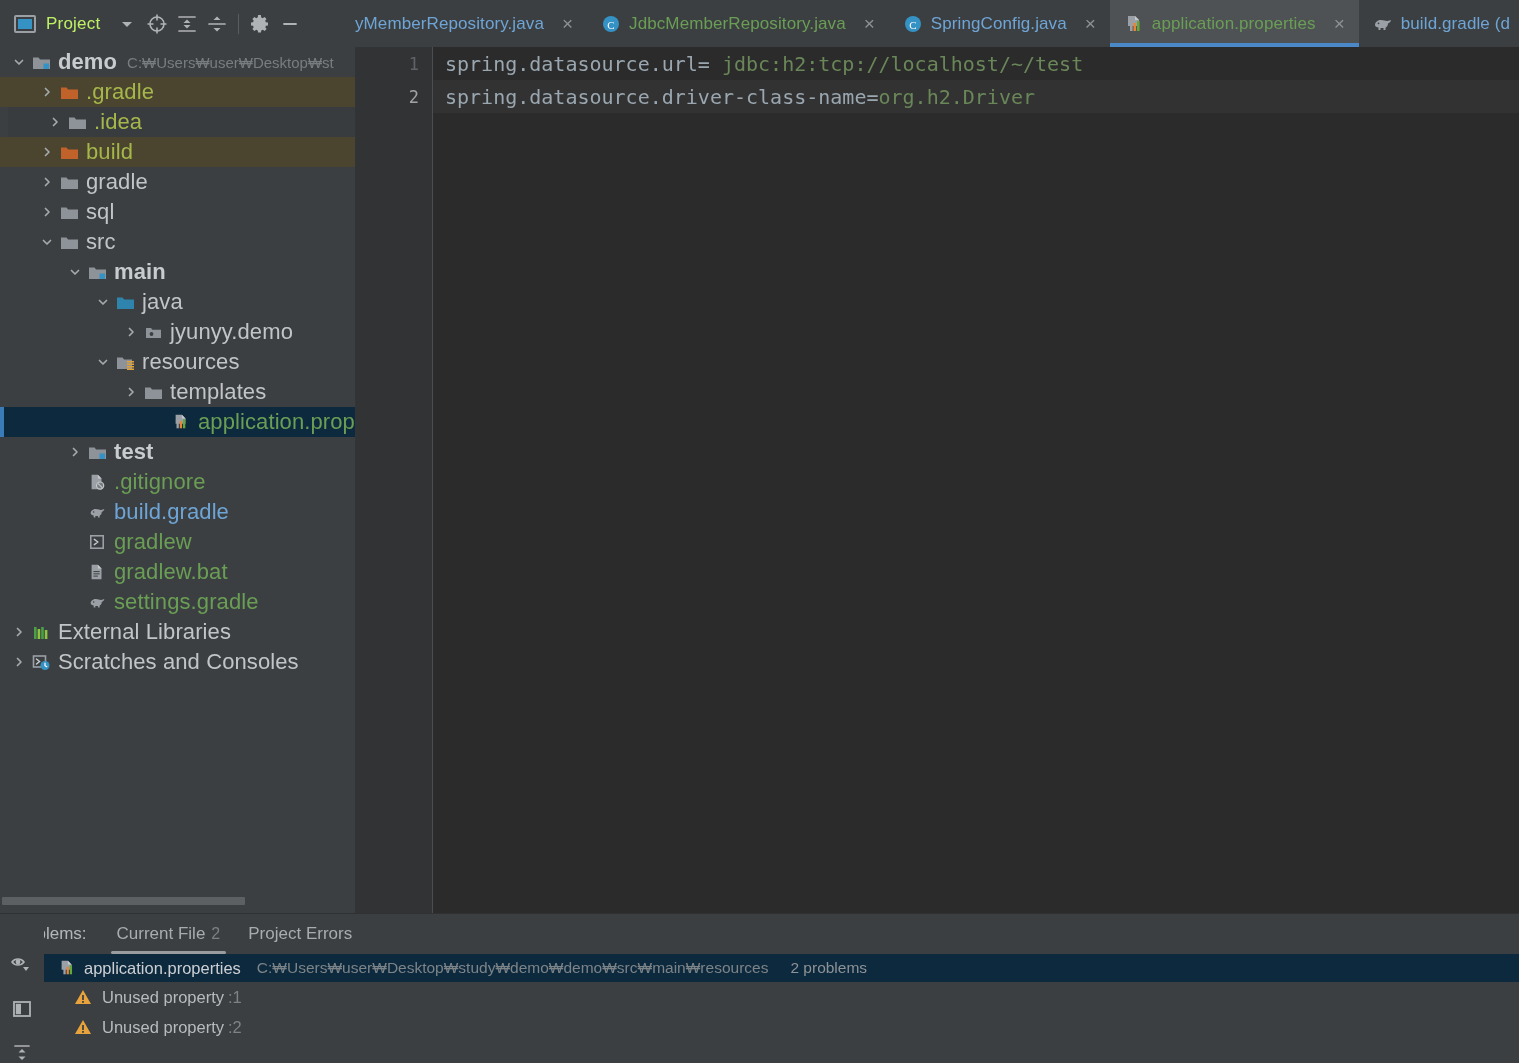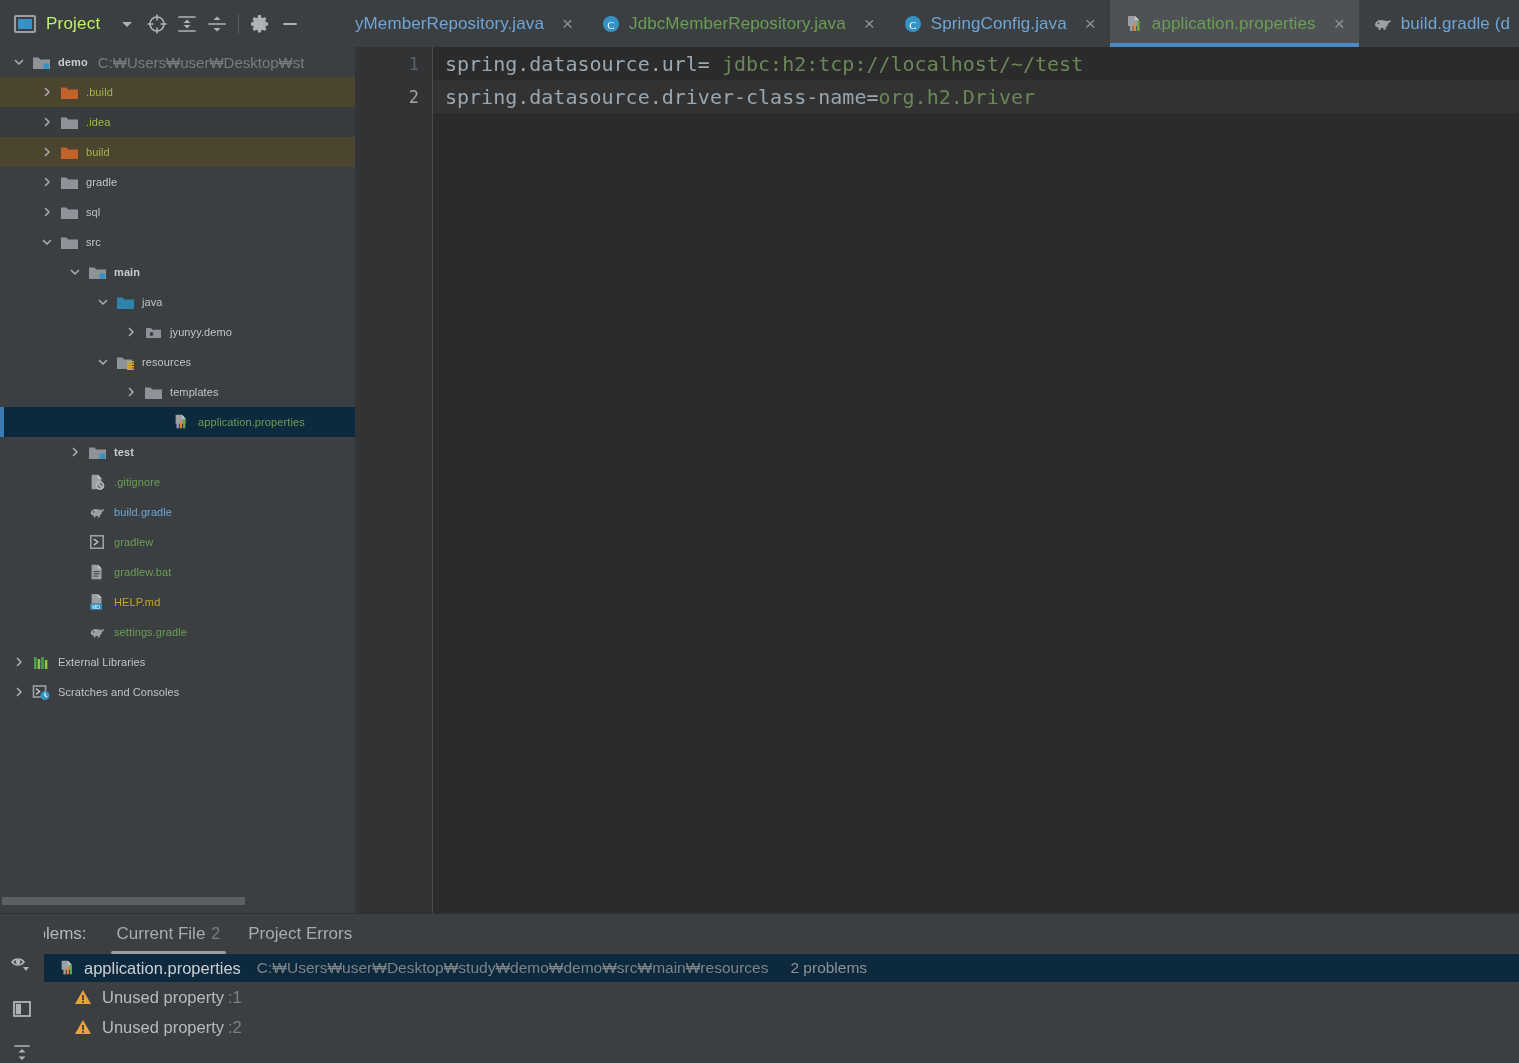--- a/index.html
+++ b/index.html
@@ -59,31 +59,31 @@
   
   .tree {
     position:absolute; left:0; top:47px; width:355px; height:866px;
     background:#3c3f41; overflow:hidden;
   }
   .row {
     display:flex; align-items:center; height:30px; white-space:nowrap;
     position:relative; padding-right:4px;
   }
   .row.hl-orange { background:#4b452f; }
-  .row.hl-dark   { background:#393c3e; }
+  .row.hl-dark   { background:#393c3e;margin-left:8px; }
   .row.selected  { background:#0d293e; }
   .row.selected::before{
     content:""; position:absolute; left:0; top:0; bottom:0; width:4px; background:#3a7cb8;
   }
   .ind { flex:none; }
   .twisty { width:22px; flex:none; display:flex; align-items:center; justify-content:center; }
   .twisty svg { display:block; }
   .ico { width:22px; height:20px; flex:none; display:flex; align-items:center; justify-content:center; margin-right:6px; }
   .ico svg { display:block; }
-  .lbl { font-size:11px; color:#b4b7ba; letter-spacing:.1px; }
+  .lbl { font-size:22px; color:#b4b7ba; letter-spacing:.1px; }
   .lbl.bold { font-weight:bold; color:#c9ccce; }
   .lbl.green { color:#6a9e55; }
   .lbl.yellowgreen { color:#a5b74a; }
   .lbl.blue { color:#6ea5d6; }
   .lbl.gold { color:#c5a22b; }
   .lbl.white { color:#c2c5c7; }
   .path-dim { font-size:15px; color:#787d80; margin-left:10px; }
 
   
   .tree-scroll {
@@ -289,21 +289,21 @@
           <span class="twisty">
             <svg width="14" height="14" viewBox="0 0 14 14" fill="none" stroke="#a5a9ac" stroke-width="1.7" stroke-linecap="round" stroke-linejoin="round">
               <path d="M5.5 3.5 L9 7 L5.5 10.5"></path>
             </svg>
           </span>
           <span class="ico">
             <svg width="19" height="17" viewBox="0 0 19 17">
               <path d="M1 3.5h5.5l1.6 2H18V15H1z" fill="#c2622b"></path>
             </svg>
           </span>
-          <span class="lbl yellowgreen">.build</span>
+          <span class="lbl yellowgreen">.gradle</span>
         </div>
         <div class="row hl-dark">
           <span class="ind" style="width: 36px;"></span>
           <span class="twisty">
             <svg width="14" height="14" viewBox="0 0 14 14" fill="none" stroke="#a5a9ac" stroke-width="1.7" stroke-linecap="round" stroke-linejoin="round">
               <path d="M5.5 3.5 L9 7 L5.5 10.5"></path>
             </svg>
           </span>
           <span class="ico">
             <svg width="19" height="17" viewBox="0 0 19 17">
@@ -514,33 +514,20 @@
           <span class="ico">
             <svg width="18" height="18" viewBox="0 0 20 20">
               <path d="M4 2h7l4 4v12H4z" fill="#9aa0a6"></path>
               <path d="M11 2l4 4h-4z" fill="#c5c9cc"></path>
               <rect x="6" y="9" width="7" height="1.1" fill="#3c3f41"></rect>
               <rect x="6" y="11.5" width="7" height="1.1" fill="#3c3f41"></rect>
               <rect x="6" y="14" width="5" height="1.1" fill="#3c3f41"></rect>
             </svg>
           </span>
           <span class="lbl green">gradlew.bat</span>
-        </div>
-        <div class="row ">
-          <span class="ind" style="width: 64px;"></span>
-          <span class="twisty"></span>
-          <span class="ico">
-            <svg width="18" height="18" viewBox="0 0 20 20">
-              <path d="M4 1h7l4 4v7H4z" fill="#9aa0a6"></path>
-              <path d="M11 1l4 4h-4z" fill="#c5c9cc"></path>
-              <rect x="2.5" y="12" width="13" height="6.5" fill="#3592c4"></rect>
-              <text x="9" y="17.3" font-size="5.4" font-family="Liberation Sans, sans-serif" fill="#ffffff" text-anchor="middle">MD</text>
-            </svg>
-          </span>
-          <span class="lbl gold">HELP.md</span>
         </div>
         <div class="row ">
           <span class="ind" style="width: 64px;"></span>
           <span class="twisty"></span>
           <span class="ico">
             <svg width="19" height="17" viewBox="0 0 20 20">
               <path d="M2 11c0-3 3-5 6-5 3 0 4 1 6 1s3-1 4-1c0 2-2 3-3 3.5 0 2-1 3.5-2.5 4.2V16h-2v-2h-3v2H5.5v-2.4C3.8 13.2 2 12.5 2 11z" fill="#9aa0a6"></path>
               <circle cx="5.5" cy="9.3" r="0.9" fill="#3c3f41"></circle>
             </svg>
           </span>

